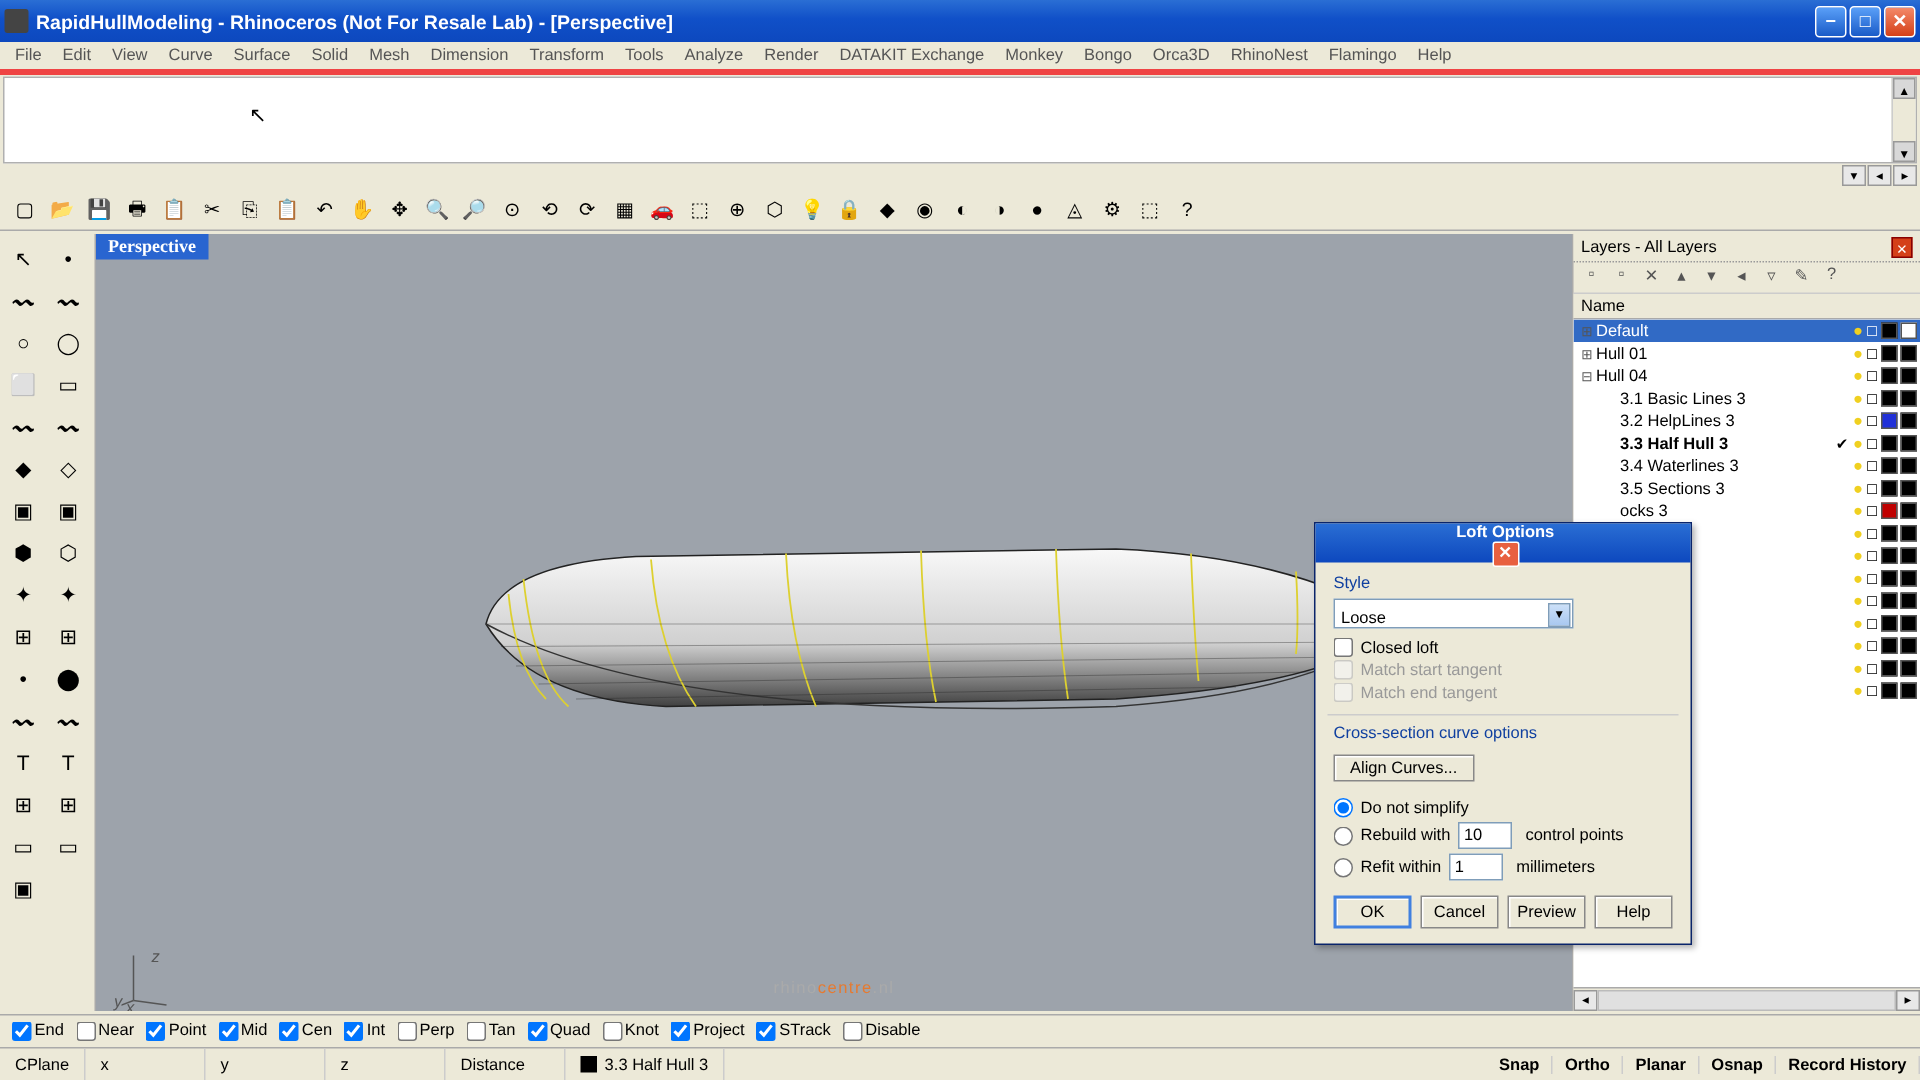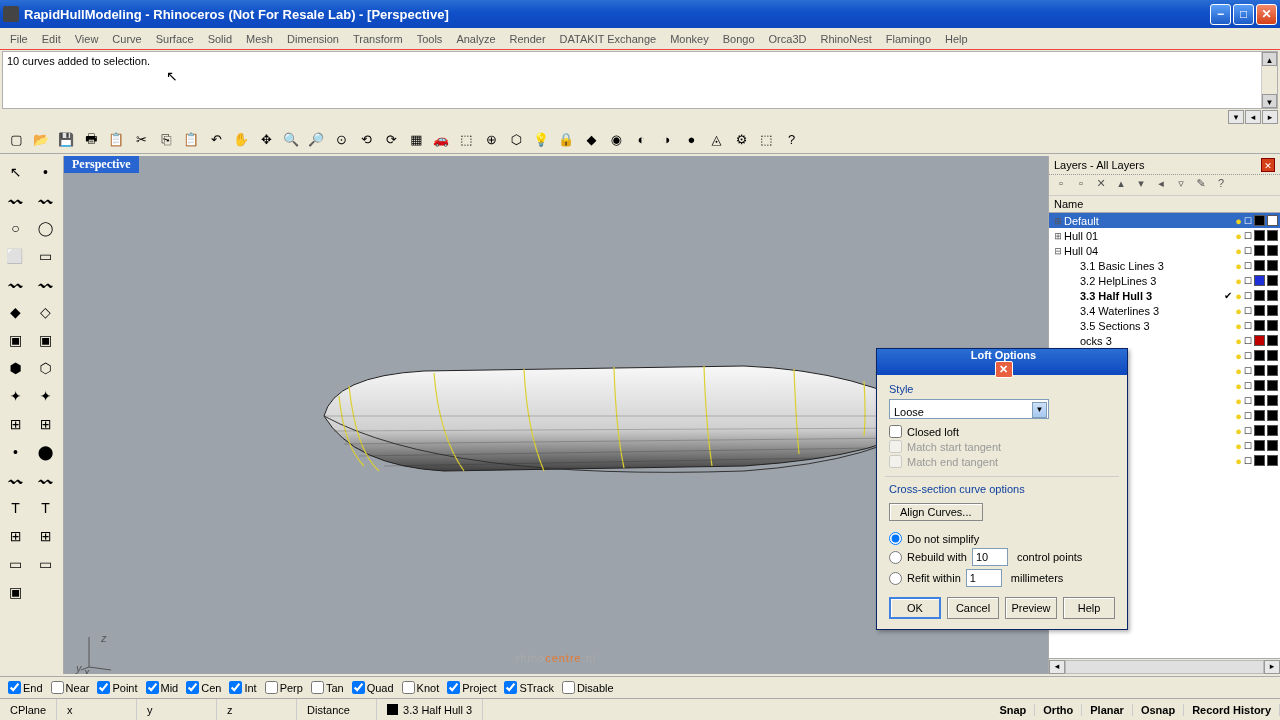--- a/index.html
+++ b/index.html
@@ -5,21 +5,21 @@
 * { margin: 0; padding: 0; box-sizing: border-box; font-family: Tahoma, sans-serif; font-size: 11px; }
 body { background: #ece9d8; width: 1280px; height: 720px; overflow: hidden; position: relative; }
 
 .titlebar { height: 28px; background: linear-gradient(to bottom, #2a6ed4, #1050c8 45%, #0d48be); display: flex; align-items: center; padding: 0 3px; color: white; }
 .titlebar .app-icon { width: 16px; height: 16px; background: #444; border-radius: 2px; margin-right: 5px; }
 .titlebar .title { flex: 1; font-size: 13px; font-weight: bold; }
 .titlebar .win-btn { width: 21px; height: 21px; margin-left: 2px; border: 1px solid #fff; border-radius: 3px; display: flex; align-items: center; justify-content: center; font-weight: bold; font-size: 12px; color: white; cursor: pointer; }
 .min-btn, .max-btn { background: linear-gradient(to bottom, #5aa0f8, #1a5bc8); }
 .close-btn { background: linear-gradient(to bottom, #f48a6a, #d44018); }
 
-.menubar { height: 22px; background: #ece9d8; display: flex; align-items: center; padding: 0 3px; border-bottom: 1px solid #ef4444; }
+.menubar { height: 22px; background: #ece9d8; display: flex; align-items: center; padding: 0 3px; border-bottom: 4px solid #ef4444; }
 .menubar .menu-item { padding: 2px 7px; color: #555; cursor: pointer; }
 
 .command-area { background: white; border: 1px solid #b0b0b0; margin: 1px 2px; padding: 2px 4px; height: 58px; position: relative; color: #000; line-height: 15px; font-size: 12px; }
 .command-area .cursor-arrow { position: absolute; left: 163px; top: 17px; font-size: 14px; }
 .cmd-scroll { position: absolute; right: 0; top: 0; bottom: 0; width: 16px; background: #ece9d8; display:flex; flex-direction:column; justify-content:space-between; border-left:1px solid #ccc;}
 .cmd-scroll .arr { height:14px; background:#d8d8d8; border:1px solid #999; font-size:8px; text-align:center;}
 .hist-nav { height: 16px; background:#ece9d8; display:flex; justify-content:flex-end; gap:1px; padding:0 2px;}
 .hist-nav .nb { width:16px; height:14px; border:1px solid #999; background:#e8e8e8; font-size:9px; text-align:center; line-height:12px;}
 
 .toolbar { height: 28px; background: #ece9d8; display: flex; align-items: center; padding: 2px 5px; gap: 2px; border-bottom: 1px solid #aaa; }
@@ -78,21 +78,21 @@
 .linesep { border-top: 1px solid #ccc; margin: 8px -4px 6px; }
 .btn-small { border: 1px solid #888; background: #ece9d8; padding: 2px 10px; margin: 4px 0 8px; cursor: pointer; box-shadow: 1px 1px 0 #fff inset;}
 .radio-row { display: flex; align-items: center; gap: 5px; margin: 3px 0; }
 .radio-row input[type="text"] { width: 36px; height: 18px; border: 1px solid #7f9db9; padding: 0 3px; }
 .radio-row .unit { margin-left: 4px; }
 .dlg-buttons { display: flex; gap: 6px; justify-content: center; margin-top: 10px; }
 .dlg-buttons button { width: 52px; height: 22px; border: 1px solid #888; background: #ece9d8; cursor: pointer; box-shadow: 1px 1px 0 #fff inset;}
 .dlg-buttons button.default { border: 2px solid #4080e0; }
 
 .status-osnap { position: absolute; bottom: 22px; left: 0; right: 0; height: 22px; background: #ece9d8; border-top: 1px solid #aaa; display: flex; align-items: center; padding: 0 8px; gap: 8px; }
-.osnap-item { display: flex; align-items: center; gap: 2px; }
+.osnap-item { display: flex; gap: 2px; }
 .osnap-item input { margin: 0; }
 .statusbar { position: absolute; bottom: 0; left: 0; right: 0; height: 22px; background: #ece9d8; border-top: 1px solid #aaa; display: flex; align-items: center; }
 .statusbar .cell { padding: 0 10px; border-right: 1px solid #ccc; height: 100%; display: flex; align-items: center; gap: 5px; }
 .statusbar .cell.wide { min-width: 80px; }
 .statusbar .tog { padding: 0 8px; font-weight: bold; cursor: pointer; }
 .statusbar .sw { width: 11px; height: 11px; background: #000; }
 .statusbar .right { margin-left: auto; display: flex; }
 </style>
 </head>
 <body>
@@ -121,21 +121,20 @@
     <div class="menu-item">DATAKIT Exchange</div>
     <div class="menu-item">Monkey</div>
     <div class="menu-item">Bongo</div>
     <div class="menu-item">Orca3D</div>
     <div class="menu-item">RhinoNest</div>
     <div class="menu-item">Flamingo</div>
     <div class="menu-item">Help</div>
   </div>
 
 <div class="command-area">
-  <div>10 curves added to selection.</div>
   <div class="cursor-arrow">↖</div>
   <div class="cmd-scroll">
     <div class="arr">▲</div>
       <div class="arr">▼</div>
   </div>
 </div>
 <div class="hist-nav">
   <div class="nb">▾</div>
   <div class="nb">◂</div>
   <div class="nb">▸</div>

